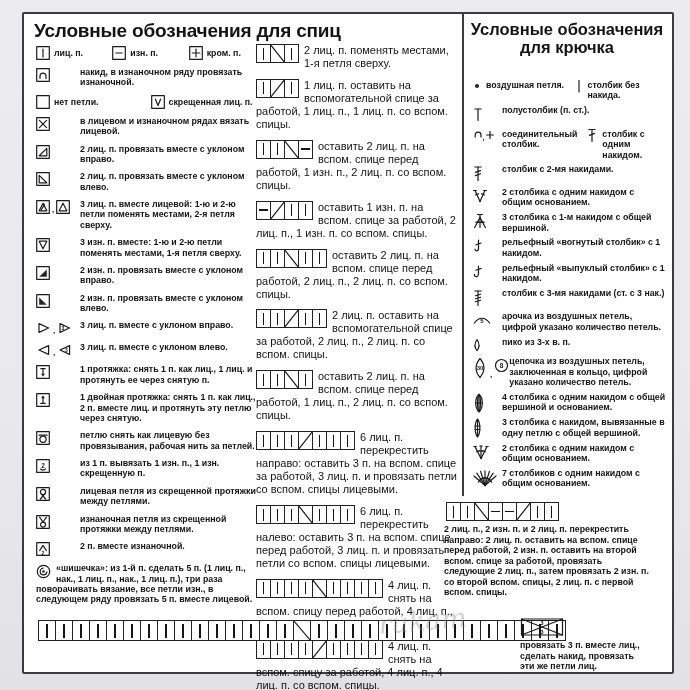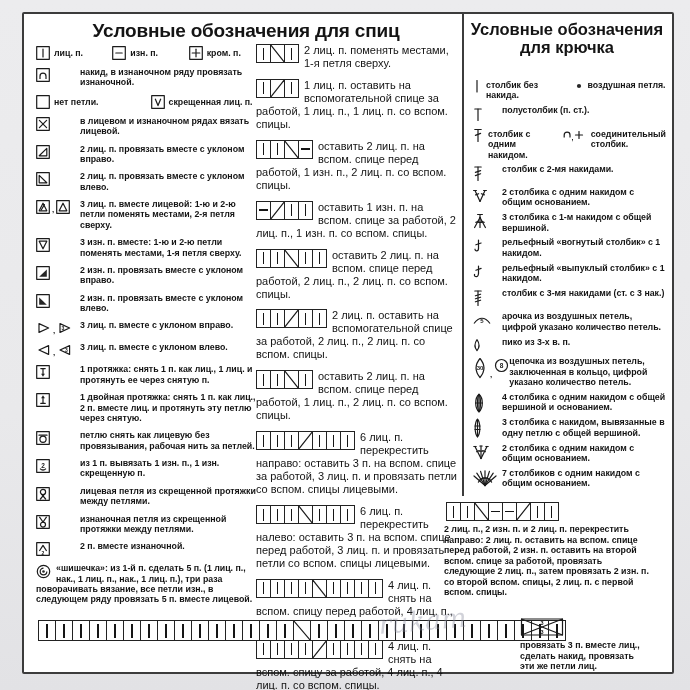--- a/index.html
+++ b/index.html
@@ -1,21 +1,21 @@
 <!DOCTYPE html>
 <html><head>
 <meta charset="utf-8">
 <style>
   html,body{margin:0;padding:0}
   .stage{position:relative;width:690px;height:690px;overflow:hidden;
     background:linear-gradient(180deg,#ececee 0%,#e9e9eb 60%,#e2e2e5 100%);
     font-family:"Liberation Sans","DejaVu Sans",sans-serif;color:#141414}
   .page{position:absolute;left:22px;top:12px;width:648px;height:658px;background:#fff;
     border:2px solid #3c3c3c;border-radius:2px}
-  .title-left{position:absolute;left:10px;top:6px;width:424px;text-align:center;
+  .title-left{position:absolute;left:10px;top:6px;width:424px;text-align:left;
     font-size:19px;font-weight:700;letter-spacing:-.2px}
   .title-right{position:absolute;left:444px;top:6px;width:198px;text-align:center;
     font-size:16.5px;font-weight:700;line-height:1.12}
   .vdivider{position:absolute;left:438px;top:0;width:2px;height:482px;background:#3c3c3c}
   .col{position:absolute;display:flex;flex-direction:column;font-size:8.8px;font-weight:700;line-height:1.18}
   .col-left{left:12px;top:32px;width:220px;gap:7px}
   .col-mid{left:232px;top:30px;width:204px;gap:9px}
   .col-right{left:448px;top:64px;width:194px;gap:4.5px}
   .item{display:flex;align-items:flex-start}
   .item .sybox{flex:0 0 44px;display:flex;align-items:flex-start;gap:1px;padding-top:1px}
@@ -609,67 +609,67 @@
             </span>
             <span class="cell" style="width:14px">
               <i class="st-v"></i>
             </span>
           </span><span class="txt">7 лиц. п. снять на вспом. спицу перед работой, 7 лиц. п., 7 лиц. п. со вспом. спицы.</span></div>
       </div>
     <div class="col col-right" id="col-right">
         <div class="pairs">
           <span class="pair">
             <span class="sy">
+              <svg width="10" height="14" viewBox="0 0 10 14">
+                <circle class="fl" cx="5" cy="8" r="2.1"></circle>
+              </svg>
+            </span>
+            <span class="txt">воздушная петля.</span>
+          </span>
+          <span class="pair">
+            <span class="sy">
               <svg width="10" height="16" viewBox="0 0 10 16">
                 <line class="ln" x1="5" y1="2.5" x2="5" y2="14"></line>
               </svg>
             </span>
             <span class="txt">столбик без накида.</span>
-          </span>
-          <span class="pair">
-            <span class="sy">
-              <svg width="10" height="14" viewBox="0 0 10 14">
-                <circle class="fl" cx="5" cy="8" r="2.1"></circle>
-              </svg>
-            </span>
-            <span class="txt">воздушная петля.</span>
           </span>
         </div>
         <div class="item">
           <span class="sybox">
             <span class="sy">
               <svg width="12" height="16" viewBox="0 0 12 16">
                 <line class="ln" x1="6" y1="3" x2="6" y2="14.5"></line>
                 <line class="ln" x1="2.8" y1="3" x2="9.2" y2="3"></line>
               </svg>
             </span>
           </span>
           <span class="txt">полустолбик (п. ст.).</span>
         </div>
         <div class="pairs">
-          <span class="pair">
-            <span class="sy">
-              <svg width="12" height="16" viewBox="0 0 12 16">
-                <line class="ln" x1="6" y1="2.5" x2="6" y2="14.5"></line>
-                <line class="ln" x1="2.8" y1="2.5" x2="9.2" y2="2.5"></line>
-                <line class="ln" x1="3.4" y1="8.4" x2="8.6" y2="6.4"></line>
-              </svg>
-            </span>
-            <span class="txt">столбик с одним накидом.</span>
-          </span>
           <span class="pair">
             <span class="sy">
               <svg width="26" height="16" viewBox="0 0 26 16">
                 <path class="ol" d="M3.2 10.5 V8 A2.9 2.9 0 0 1 9 8 V10.5"></path>
                 <text x="11.4" y="12.5" font-size="7" text-anchor="middle">,</text>
                 <line class="ln" x1="18" y1="4.5" x2="18" y2="11.5"></line>
                 <line class="ln" x1="14.5" y1="8" x2="21.5" y2="8"></line>
               </svg>
             </span>
             <span class="txt">соединительный столбик.</span>
+          </span>
+          <span class="pair">
+            <span class="sy">
+              <svg width="12" height="16" viewBox="0 0 12 16">
+                <line class="ln" x1="6" y1="2.5" x2="6" y2="14.5"></line>
+                <line class="ln" x1="2.8" y1="2.5" x2="9.2" y2="2.5"></line>
+                <line class="ln" x1="3.4" y1="8.4" x2="8.6" y2="6.4"></line>
+              </svg>
+            </span>
+            <span class="txt">столбик с одним накидом.</span>
           </span>
         </div>
         <div class="item">
           <span class="sybox">
             <span class="sy">
               <svg width="12" height="17" viewBox="0 0 12 17">
                 <line class="ln" x1="6" y1="2" x2="6" y2="15.5"></line>
                 <line class="ln" x1="2.8" y1="2" x2="9.2" y2="2"></line>
                 <line class="ln" x1="3.4" y1="7.4" x2="8.6" y2="5.6"></line>
                 <line class="ln" x1="3.4" y1="10.6" x2="8.6" y2="8.8"></line>

